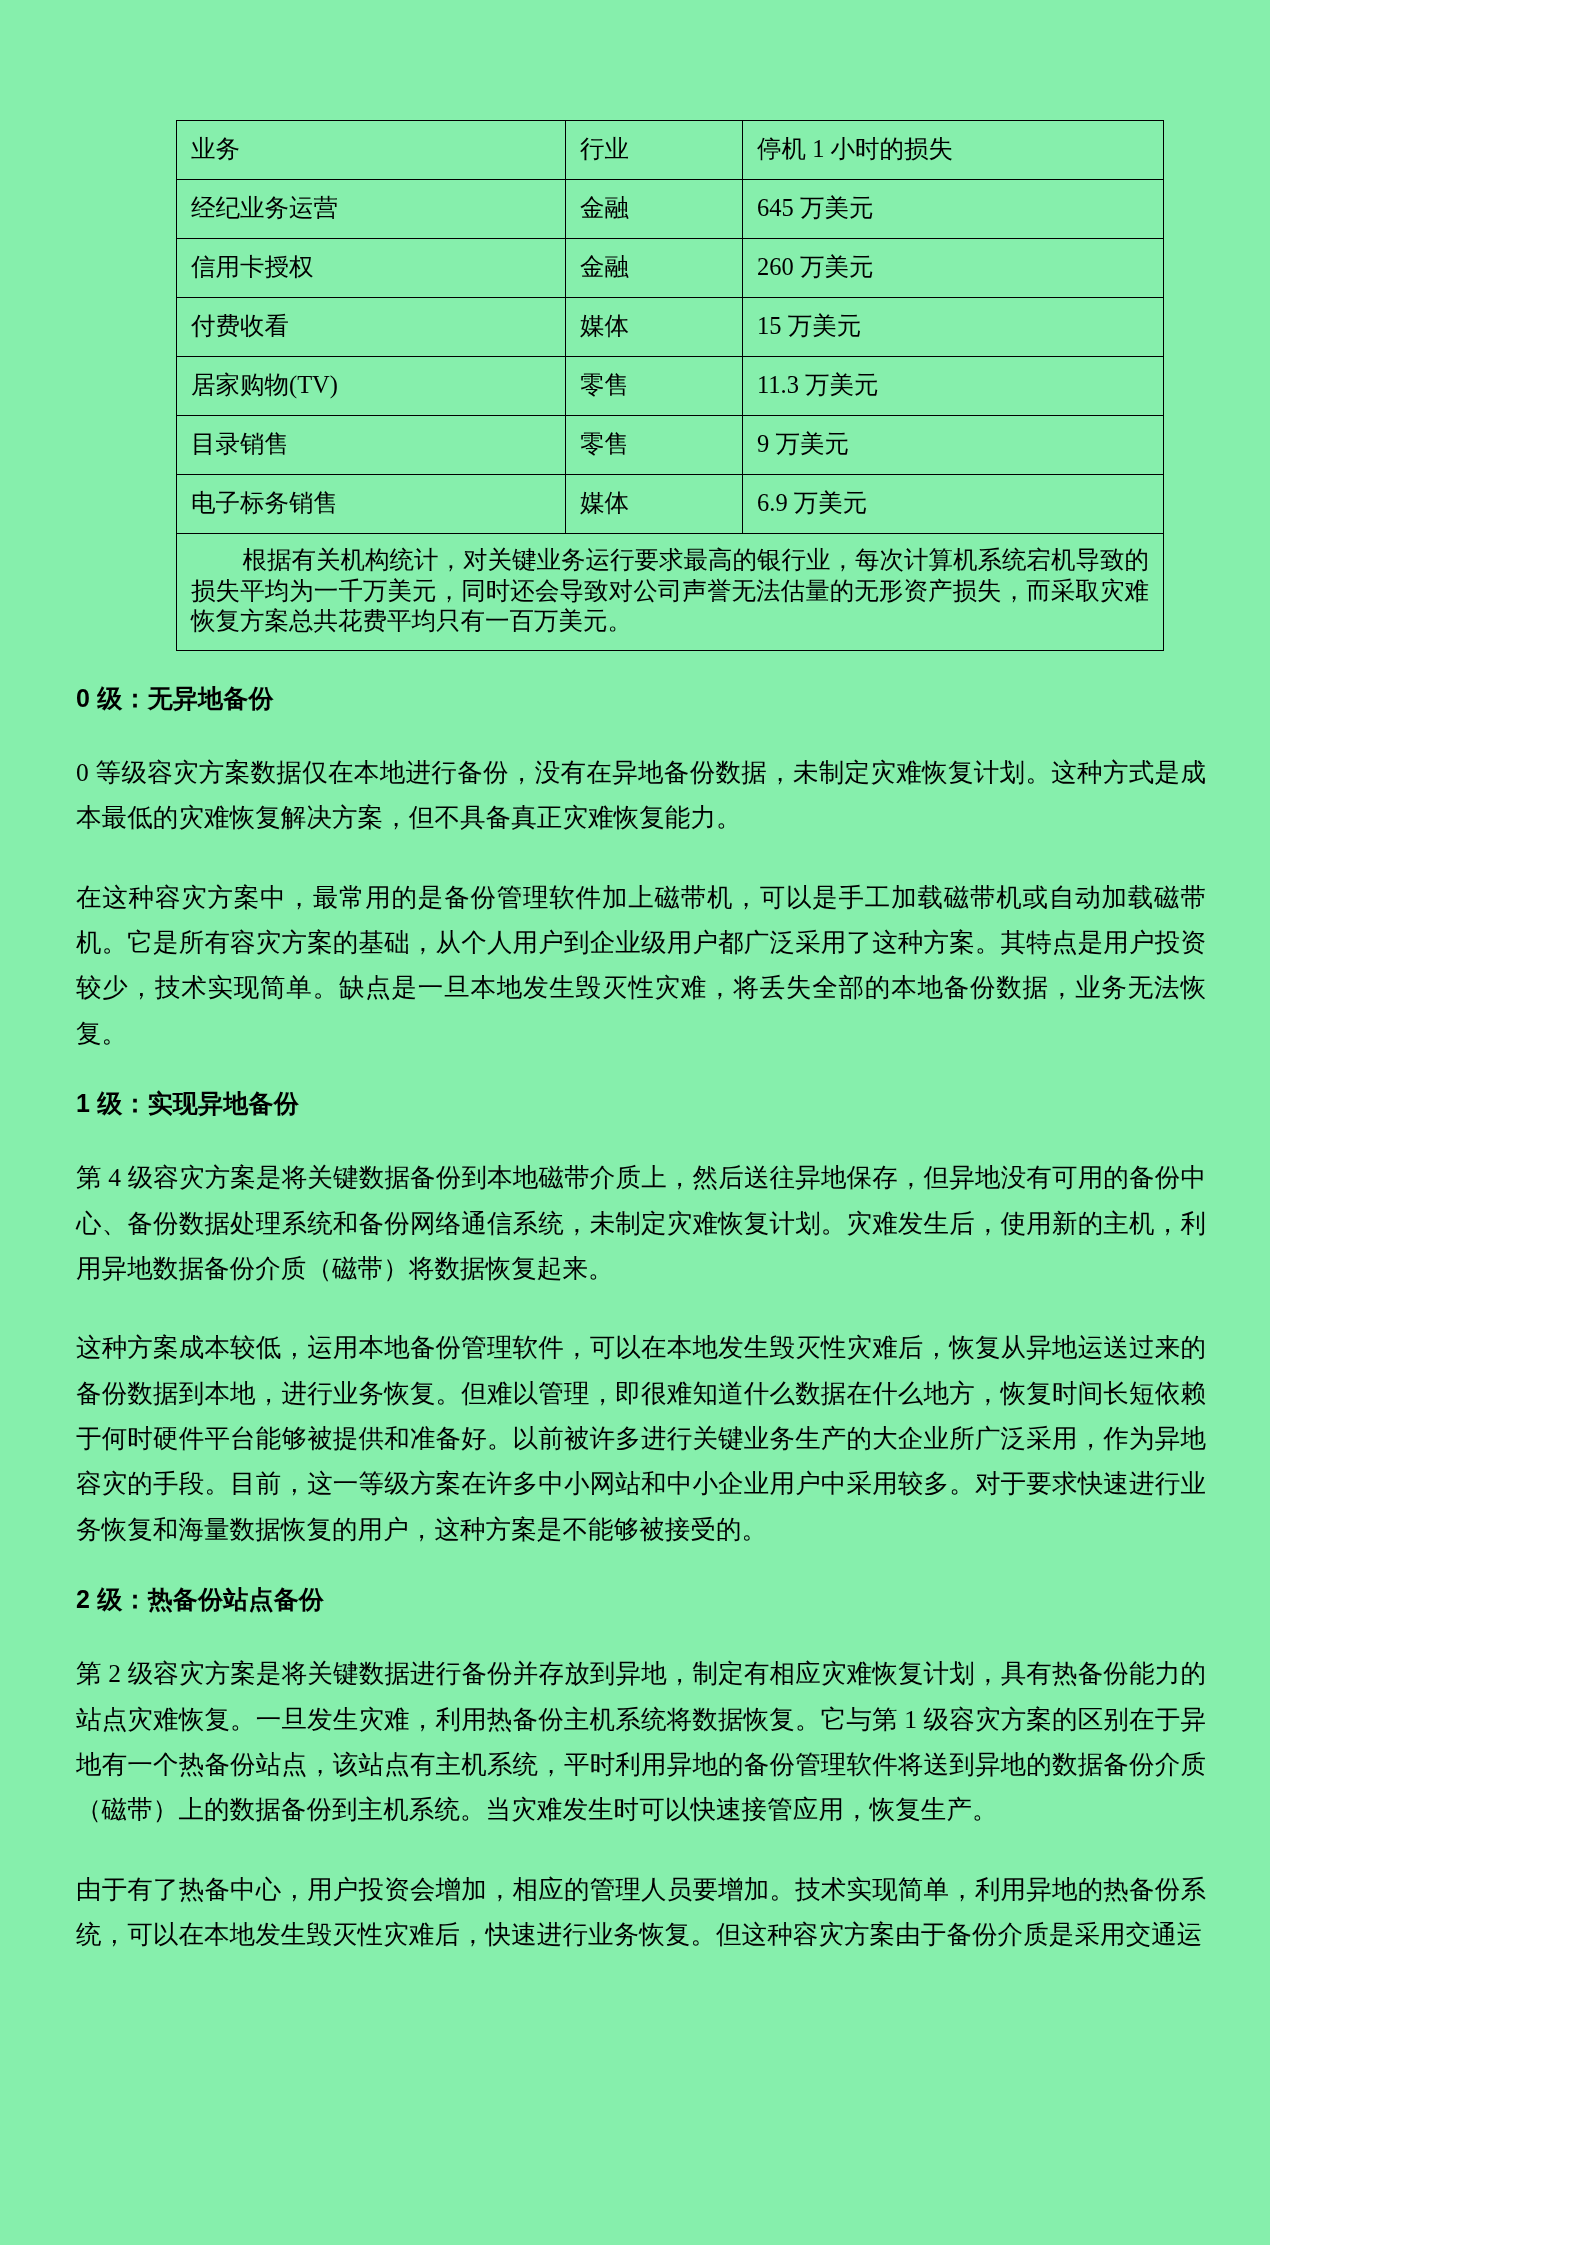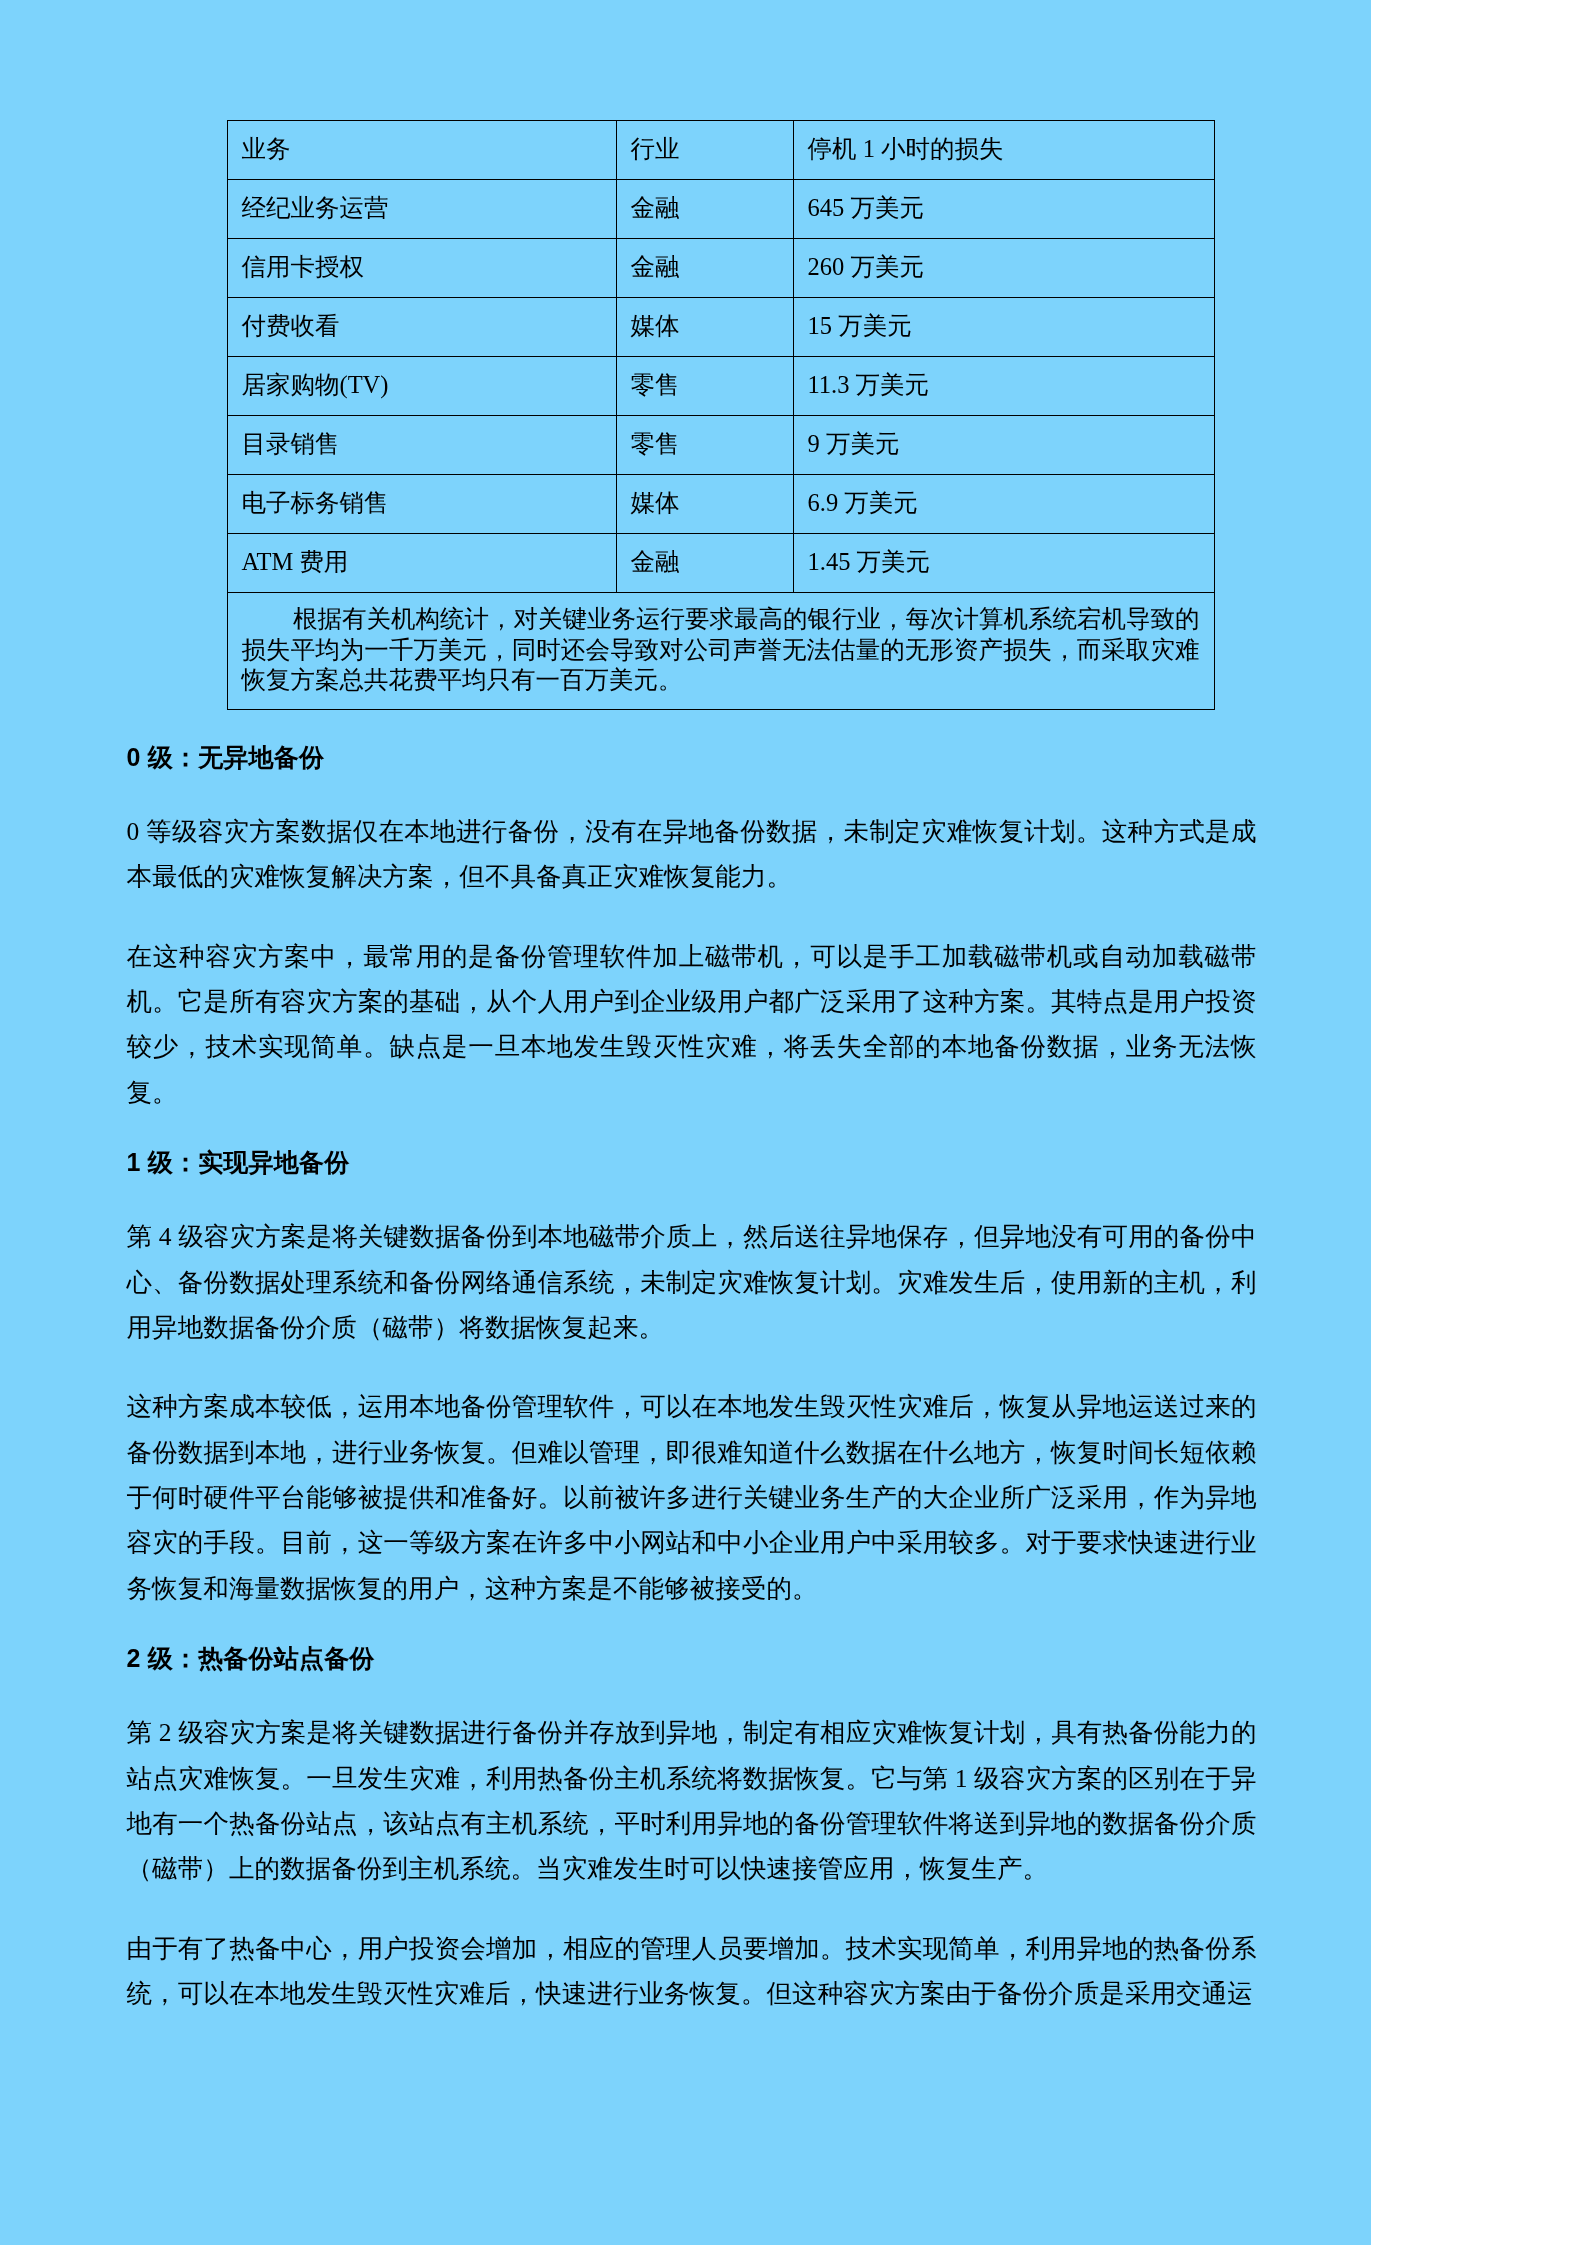--- a/index.html
+++ b/index.html
@@ -9,25 +9,25 @@
   }
   body {
     width: 1587px;
     min-height: 2245px;
     font-family: "Liberation Serif", "DejaVu Serif", serif;
     color: #000000;
     -webkit-font-smoothing: antialiased;
   }
   .page {
     position: relative;
-    width: 1371px;
+    width: 1270px;
     min-height: 2245px;
     box-sizing: border-box;
     padding: 120px 0 0 12px;
-    background: #7dd3fc;
+    background: #86efac;
   }
   .content {
     width: 1130px;
     margin: 0 auto;
   }
 
   
   .loss-table-wrap {
     margin: 0 0 0 100px;
     width: 900px;
@@ -115,25 +115,20 @@
           <tr>
             <td class="col-biz">目录销售</td>
             <td class="col-ind">零售</td>
             <td class="col-loss">9 万美元</td>
           </tr>
           <tr>
             <td class="col-biz">电子标务销售</td>
             <td class="col-ind">媒体</td>
             <td class="col-loss">6.9 万美元</td>
           </tr>
-          <tr>
-            <td class="col-biz">ATM 费用</td>
-            <td class="col-ind">金融</td>
-            <td class="col-loss">1.45 万美元</td>
-          </tr>
 
           <tr>
             <td class="note-cell" colspan="3"><span class="indent"></span><span>根据有关机构统计，对关键业务运行要求最高的银行业，每次计算机系统宕机导致的损失平均为一千万美元，同时还会导致对公司声誉无法估量的无形资产损失，而采取灾难恢复方案总共花费平均只有一百万美元。</span></td>
           </tr>
         </tbody>
       </table>
     </div>
 
     <h2 class="section-heading">0 级：无异地备份</h2>
     <p class="body-text">0 等级容灾方案数据仅在本地进行备份，没有在异地备份数据，未制定灾难恢复计划。这种方式是成本最低的灾难恢复解决方案，但不具备真正灾难恢复能力。</p>

